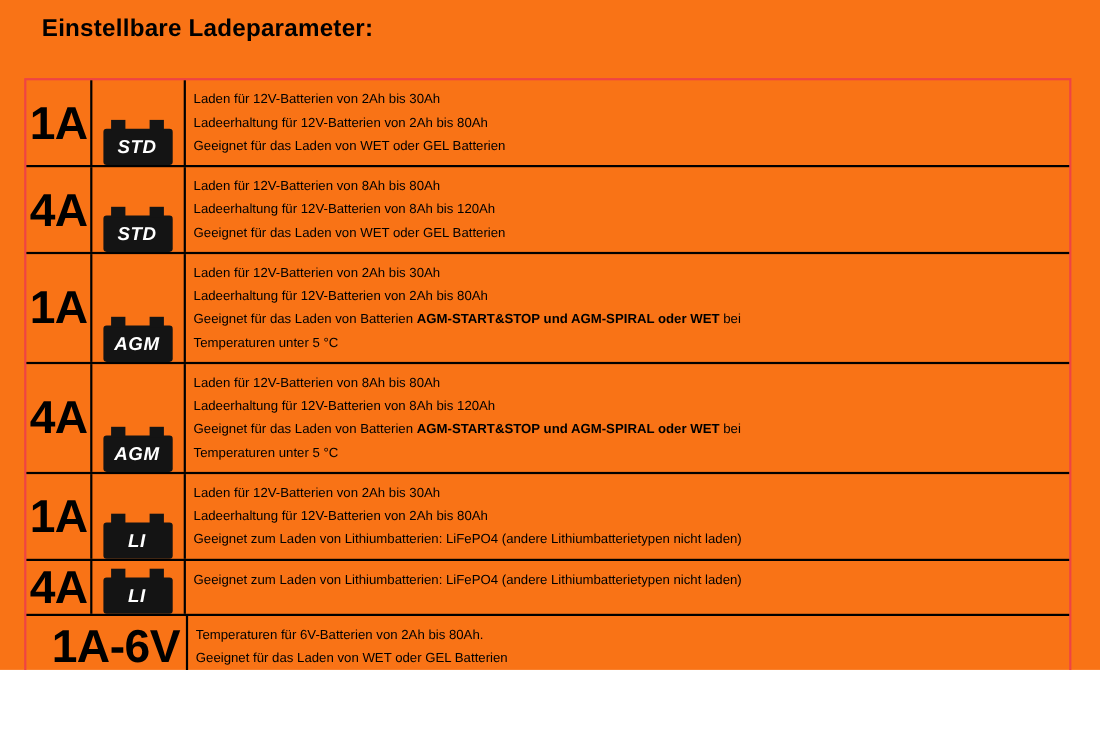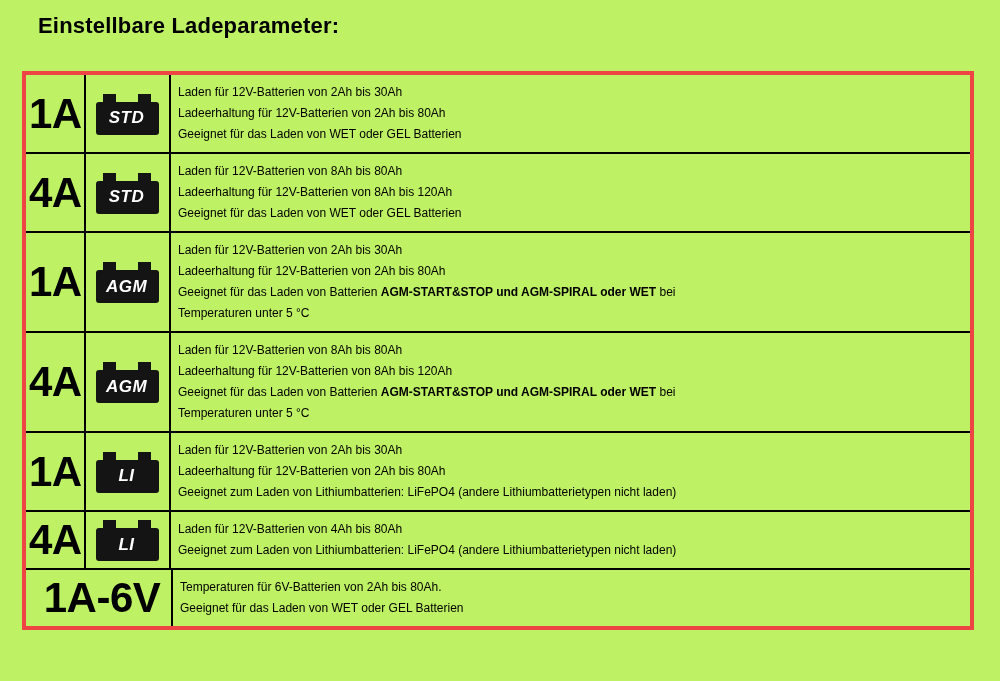--- a/index.html
+++ b/index.html
@@ -5,58 +5,58 @@
   html, body {
     margin: 0;
     padding: 0;
     background: #ffffff;
     color: #000000;
     font-family: "Liberation Sans", "DejaVu Sans", sans-serif;
   }
   .page {
     position: relative;
     width: 1000px;
-    height: 681px;
-    background: #bef264;
+    height: 609px;
+    background: #f97316;
     overflow: hidden;
   }
   .doc-title {
     margin: 13px 0 0 38px;
     font-size: 22px;
     line-height: 25px;
     font-weight: bold;
     letter-spacing: 0.2px;
   }
   .param-table {
     margin: 33px 0 0 22px;
     width: 952px;
-    border: 4px solid #ef4444;
+    border: 2px solid #ef4444;
     box-sizing: border-box;
   }
   .p-row {
     display: grid;
     grid-template-columns: 60px 85px 1fr;
   }
   .p-row + .p-row { border-top: 2px solid #000000; }
   .p-row.no-icon { grid-template-columns: 147px 1fr; }
   .amp-cell {
     border-right: 2px solid #000000;
     display: flex;
     align-items: center;
     padding-left: 3px;
     font-size: 42px;
     font-weight: bold;
     letter-spacing: -0.5px;
     white-space: nowrap;
   }
-  .p-row.no-icon .amp-cell { padding-left: 7px; justify-content: center; }
+  .p-row.no-icon .amp-cell { padding-left: 23px; }
   .icon-cell {
     border-right: 2px solid #000000;
     display: flex;
-    align-items: center;
+    align-items: flex-end;
     justify-content: center;
   }
   .battery {
     position: relative;
     width: 63px;
     height: 33px;
     margin-top: 9px;
     background: #141414;
     border-radius: 3px;
     display: flex;
@@ -180,21 +180,20 @@
   <div class="p-row">
     <div class="amp-cell">
       <span>4A</span>
     </div>
     <div class="icon-cell">
       <div class="battery">
         <span class="battery-label">LI</span>
       </div>
     </div>
     <div class="desc-cell">
-          <div class="desc-line"><span>Laden für 12V-Batterien von 4Ah bis 80Ah</span></div>
           <div class="desc-line"><span>Geeignet zum Laden von Lithiumbatterien: LiFePO4 (andere Lithiumbatterietypen nicht laden)</span></div>
         </div>
   </div>
 
   <div class="p-row no-icon">
     <div class="amp-cell">
       <span>1A-6V</span>
     </div>
 
     <div class="desc-cell">

